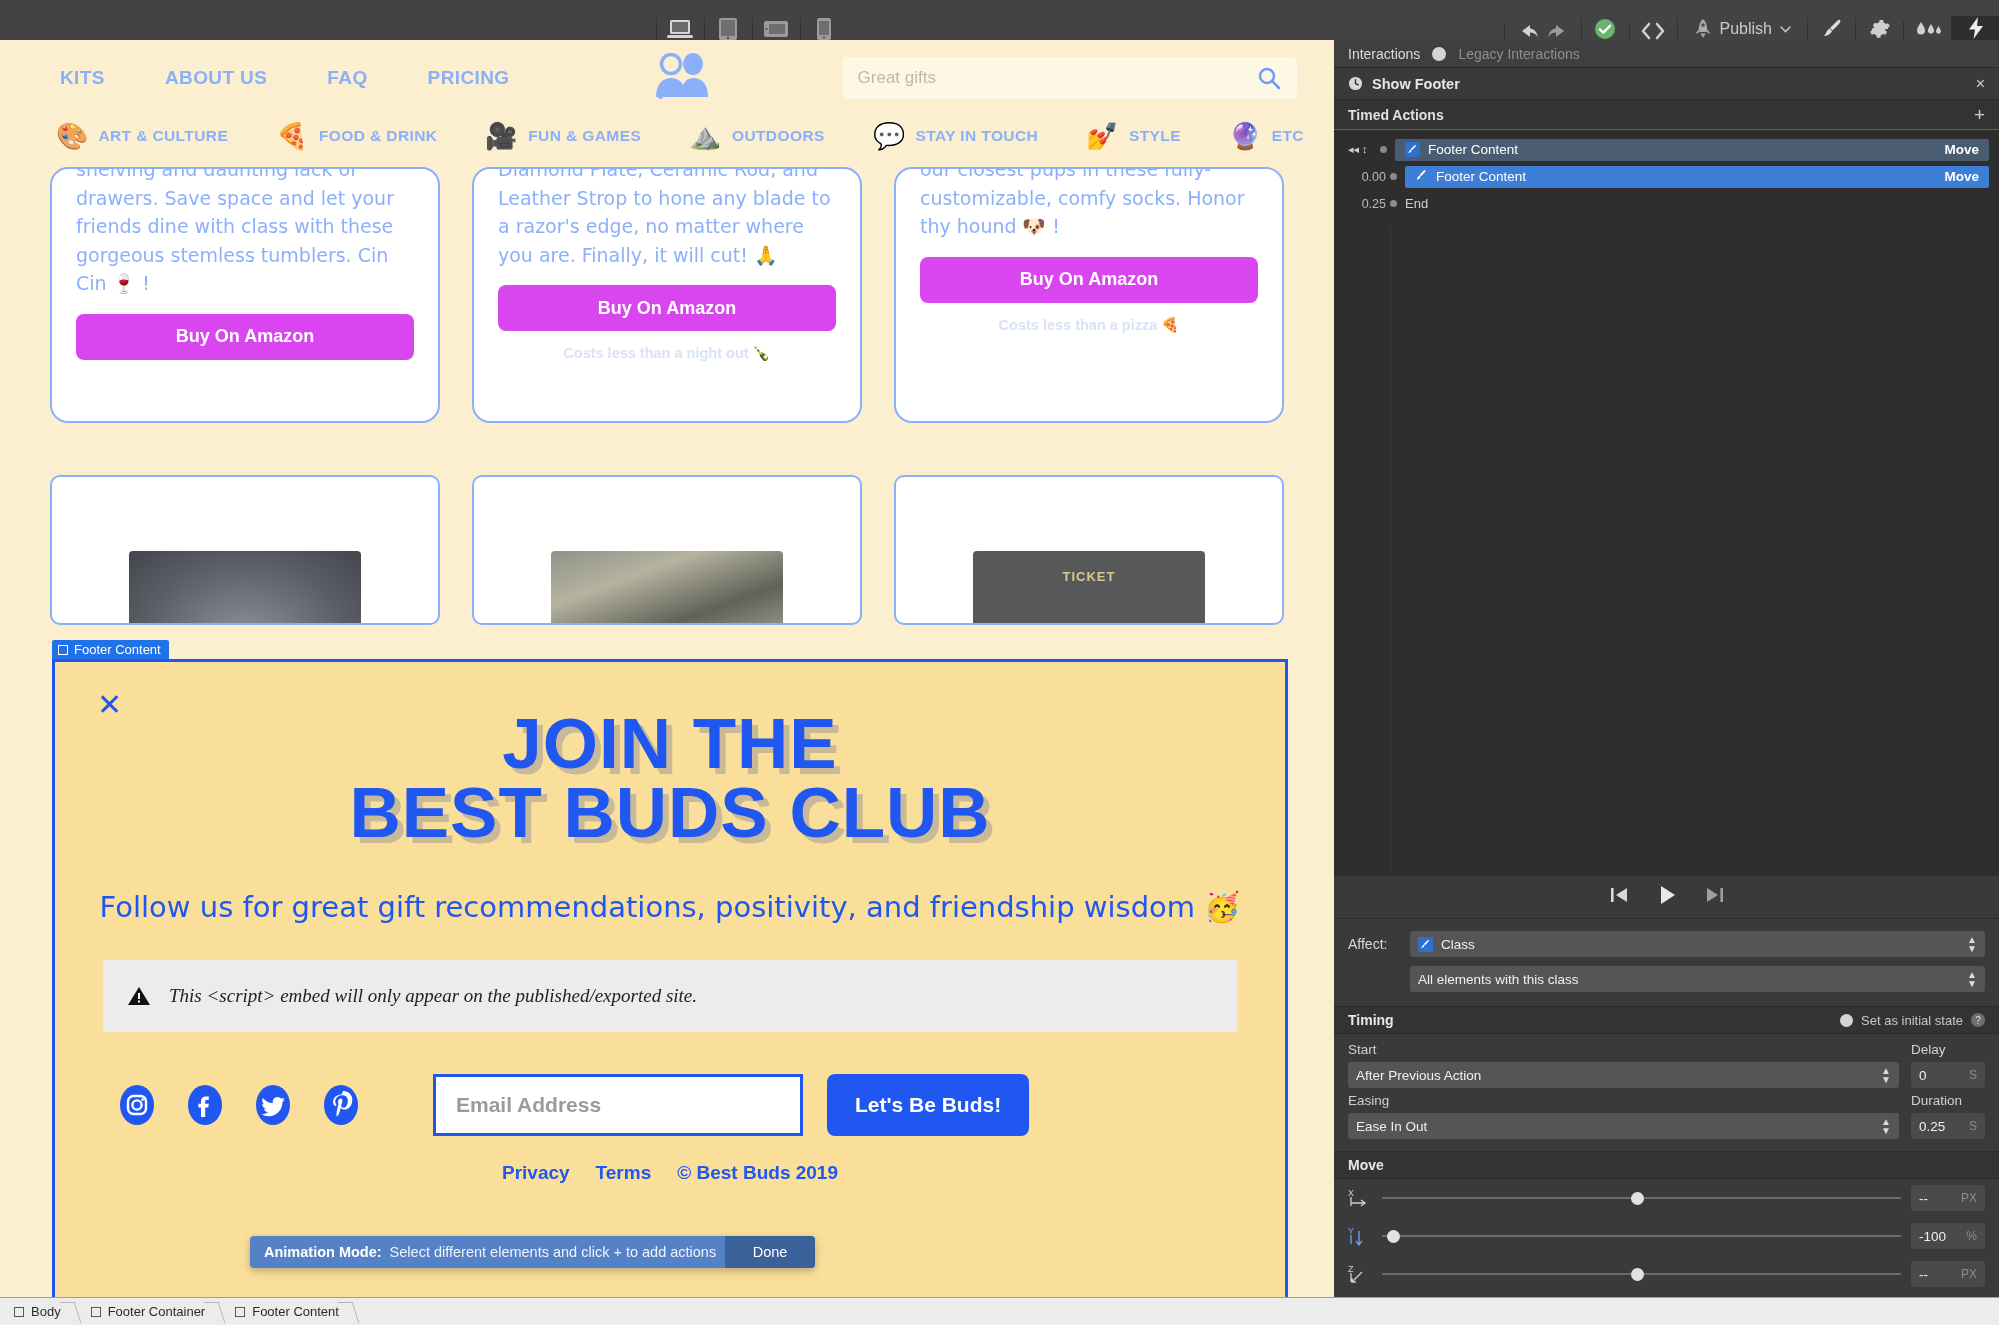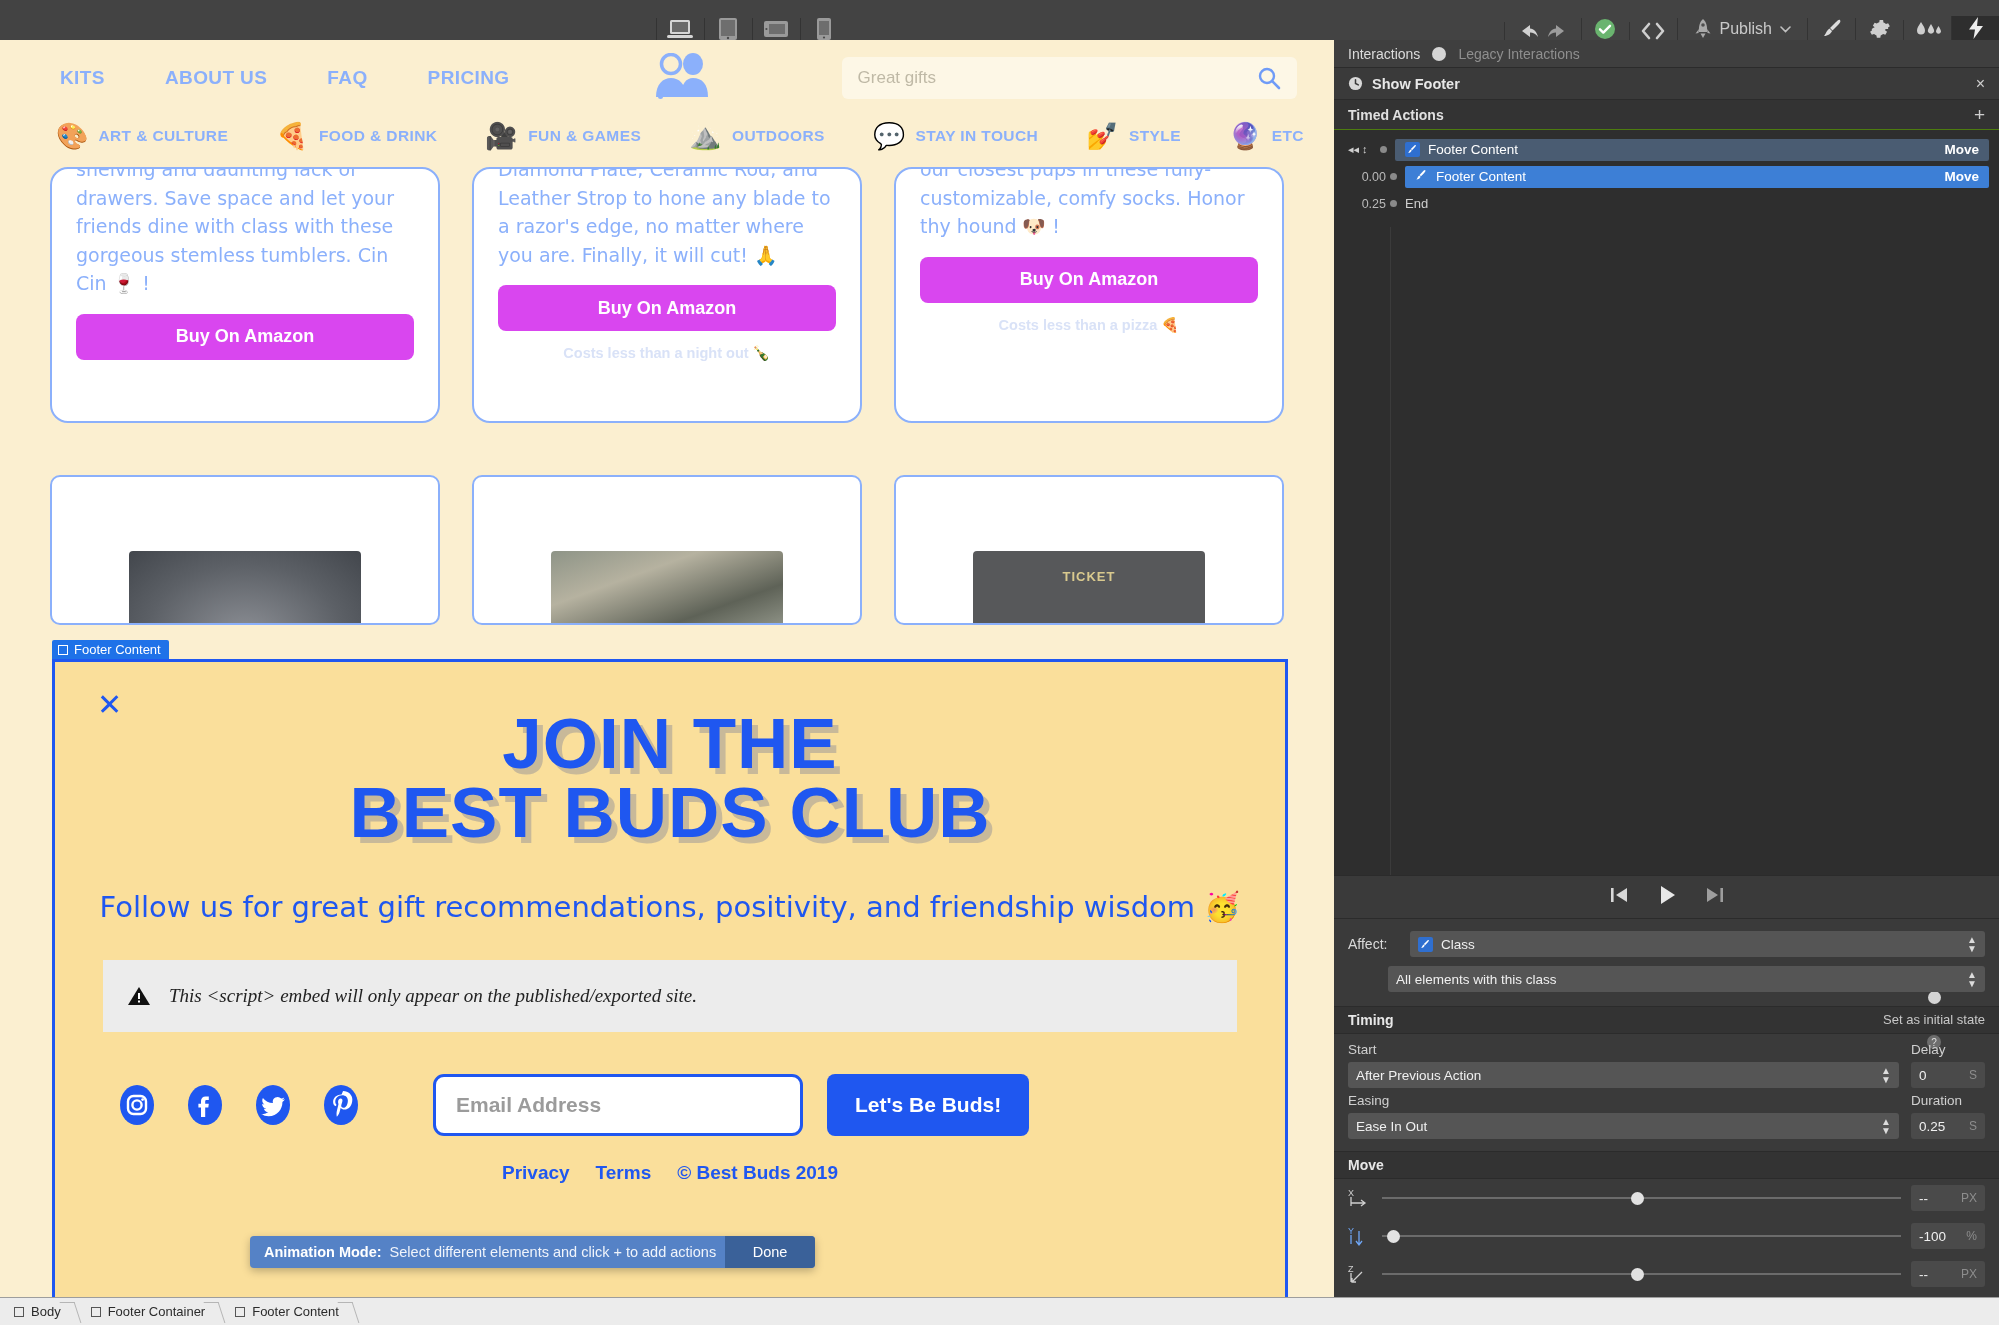--- a/index.html
+++ b/index.html
@@ -115,21 +115,21 @@
     align-items: center; gap: 18px; padding: 0 24px;
   }
   .script-note .txt { font-style: italic; font-size: 19px; color: #222; font-family:"Liberation Serif", serif;}
   .fo-row {
     display: flex; align-items: center; margin: 42px 0 0 0; padding: 0 48px; gap: 0;
   }
   .social { display: flex; align-items: center; gap: 0; }
   .social .s { width: 68px; display: flex; align-items: center; justify-content: center; cursor: pointer; }
   .email-input {
     width: 370px; height: 62px; background: #fff; border: 3px solid #1f57f0;
-    border-radius: 11px; margin-left: 58px; display: flex; align-items: center; padding: 0 20px;
+    border-radius: 0; margin-left: 58px; display: flex; align-items: center; padding: 0 20px;
     cursor: text;
   }
   .email-input .ph { color: #9b9b9b; font-size: 21px; font-weight: bold; }
   .buds-btn {
     margin-left: 24px; background: #1f57f0; color: #fff; border: none; border-radius: 8px;
     height: 62px; padding: 0 28px; font-weight: bold; font-size: 21px; cursor: pointer;
     font-family:"Liberation Sans", sans-serif;
   }
   .legal { display: flex; justify-content: center; gap: 26px; margin-top: 26px; }
   .legal span, .legal a { color: #1f57f0; font-weight: bold; font-size: 19px; }
@@ -204,21 +204,21 @@
     cursor: pointer; position: relative;
   }
   .select .arrows { margin-left: auto; color: #dcdcdc; font-size: 10px; line-height: .9; text-align: center;}
   .select .brush { width: 15px; height: 15px; background: #2f6fd0; border-radius:2px; display:flex;align-items:center;justify-content:center;}
 
   .sec-head2 {
     height: 28px; background: #333; display: flex; align-items: center; padding: 0 14px;
     border-top: 1px solid #2b2b2b; border-bottom: 1px solid #2b2b2b; gap: 10px;
   }
   .sec-head2 .ttl { color: #e8e8e8; font-size: 14px; font-weight: bold; }
-  .sec-head2 .right { margin-left: auto; display: flex; align-items: center; gap: 8px; flex-direction: column; }
+  .sec-head2 .right { margin-left: auto; display: flex; align-items: center; gap: 8px; }
   .sec-head2 .sml { color: #c8c8c8; font-size: 13px; }
   .qmark { width: 14px; height: 14px; border-radius: 7px; background: #6d6d6d; color: #ddd;
            font-size: 10px; display: flex; align-items: center; justify-content: center; cursor:pointer;}
   .tog-sm { width: 13px; height: 13px; border-radius: 7px; background: #d5d5d5; cursor:pointer;}
 
   .timing { padding: 8px 14px 12px; }
   .tgrid { display: grid; grid-template-columns: 1fr 74px; gap: 5px 12px; }
   .tgrid .cap { color: #d0d0d0; font-size: 13.5px; }
   .numbox {
     height: 26px; background: #4a4a4a; border-radius: 3px; display: flex; align-items: center;
@@ -610,21 +610,21 @@
               <svg width="11" height="11" viewBox="0 0 12 12">
                   <path d="M9.5 1.2 C10 2 9.3 2.8 8.3 3.9 L5.5 6.8 L4.2 5.5 L7 2.6 C8 1.5 9 .6 9.5 1.2Z" fill="#fff"></path>
                   <path d="M3.9 5.9 L5.2 7.2 C4.7 8.5 3.2 9.8 1.3 9.8 C2.3 8.8 2.2 7.2 3.9 5.9Z" fill="#fff"></path>
                 </svg>
             </span>
             <span>Class</span>
             <span class="arrows">▲<br>▼</span>
           </div>
         </div>
         <div class="affect-row">
-          <div class="select" style="margin-left:40px">
+          <div class="select" style="margin-left:62px">
             <span>All elements with this class</span>
             <span class="arrows">▲<br>▼</span>
           </div>
         </div>
       </div>
 
       <div class="sec-head2">
         <span class="ttl">Timing</span>
         <span class="right">
           <span class="tog-sm"></span>

